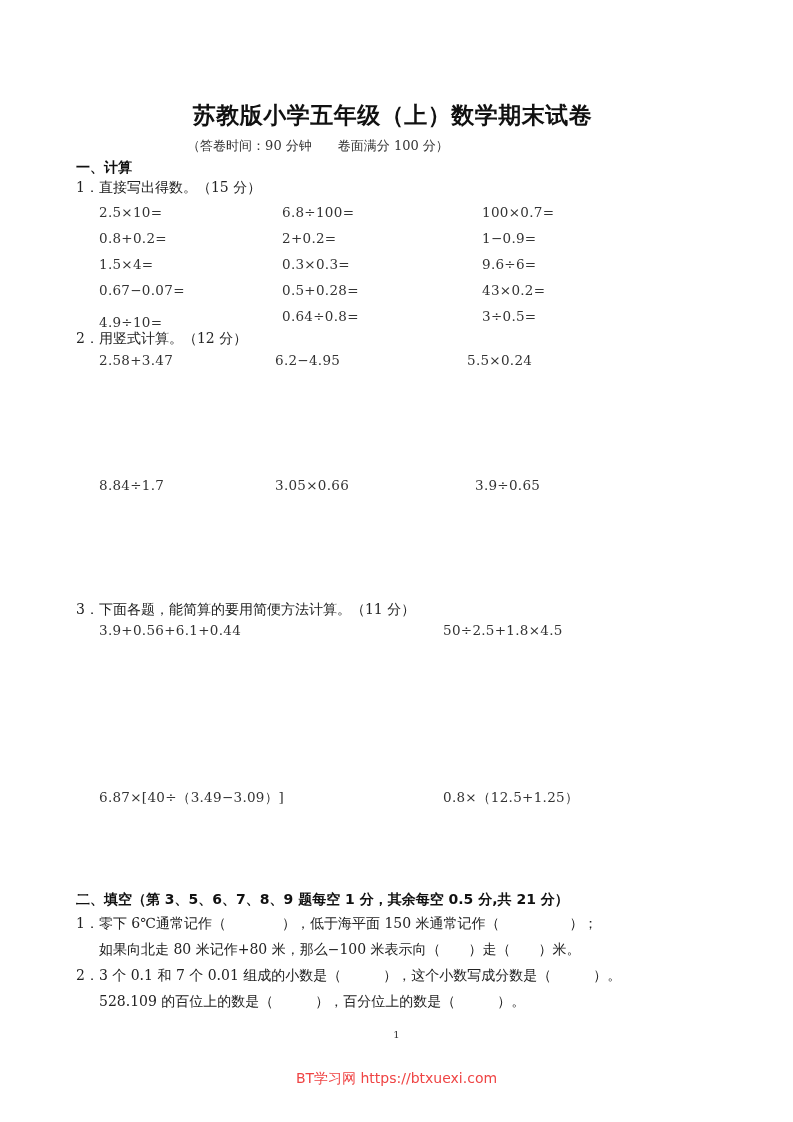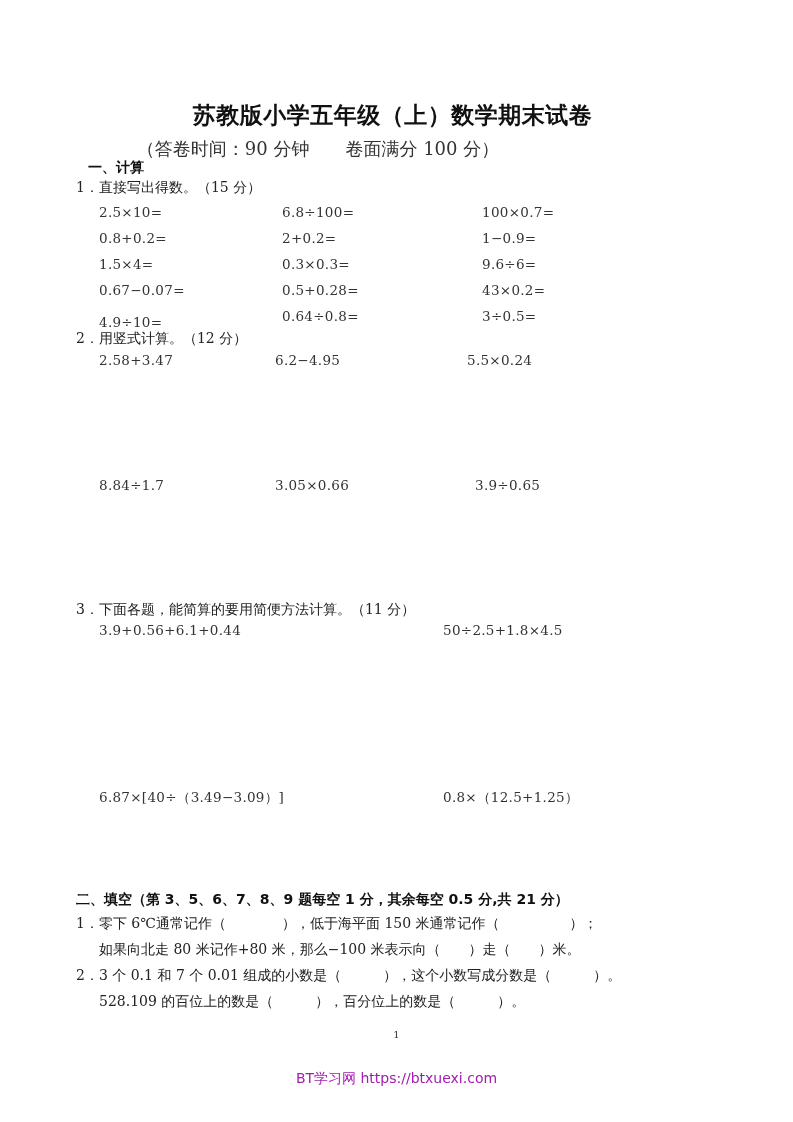--- a/index.html
+++ b/index.html
@@ -9,42 +9,42 @@
       color: #222;
     }
     .abs { position: absolute; white-space: nowrap; }
     .title {
       left: 0; width: 785px; top: 100px; text-align: center;
       font-family: "DejaVu Sans", "Liberation Sans", sans-serif;
       font-weight: bold; font-size: 23px; color: #111; letter-spacing: 0.5px;
     }
     .subtitle {
       left: 0; width: 636px; top: 137px; text-align: center;
-      font-size: 18px; color: #333;
+      font-size: 13px; color: #333;
     }
     .section {
       font-family: "DejaVu Sans", "Liberation Sans", sans-serif;
       font-weight: bold; font-size: 14px; color: #111;
     }
     .q { font-size: 14px; color: #222; }
     .expr { font-size: 13.5px; color: #333; letter-spacing: 0.3px; }
     .pagenum { left: 0; width: 793px; top: 1029px; text-align: center; font-size: 10px; color: #333; }
     .watermark {
       left: 0; width: 793px; top: 1070px; text-align: center;
       font-family: "DejaVu Sans", "Liberation Sans", sans-serif;
-      font-size: 14px; color: #a21caf;
+      font-size: 14px; color: #ef4444;
     }
   </style>
 </head>
 <body>
 
 <div class="abs title">苏教版小学五年级（上）数学期末试卷</div>
 <div class="abs subtitle">（答卷时间：90 分钟　　卷面满分 100 分）</div>
 
-<div class="abs section" style="left:88px; top:159px;">一、计算</div>
+<div class="abs section" style="left:76px; top:159px;">一、计算</div>
 <div class="abs q" style="left:76px; top:179px;">1．直接写出得数。（15 分）</div>
 
 <div class="abs expr" style="left:99px; top:204px;">2.5×10=</div>
 <div class="abs expr" style="left:282px; top:204px;">6.8÷100=</div>
 <div class="abs expr" style="left:482px; top:204px;">100×0.7=</div>
 
 <div class="abs expr" style="left:99px; top:230px;">0.8+0.2=</div>
 <div class="abs expr" style="left:282px; top:230px;">2+0.2=</div>
 <div class="abs expr" style="left:482px; top:230px;">1−0.9=</div>
 

